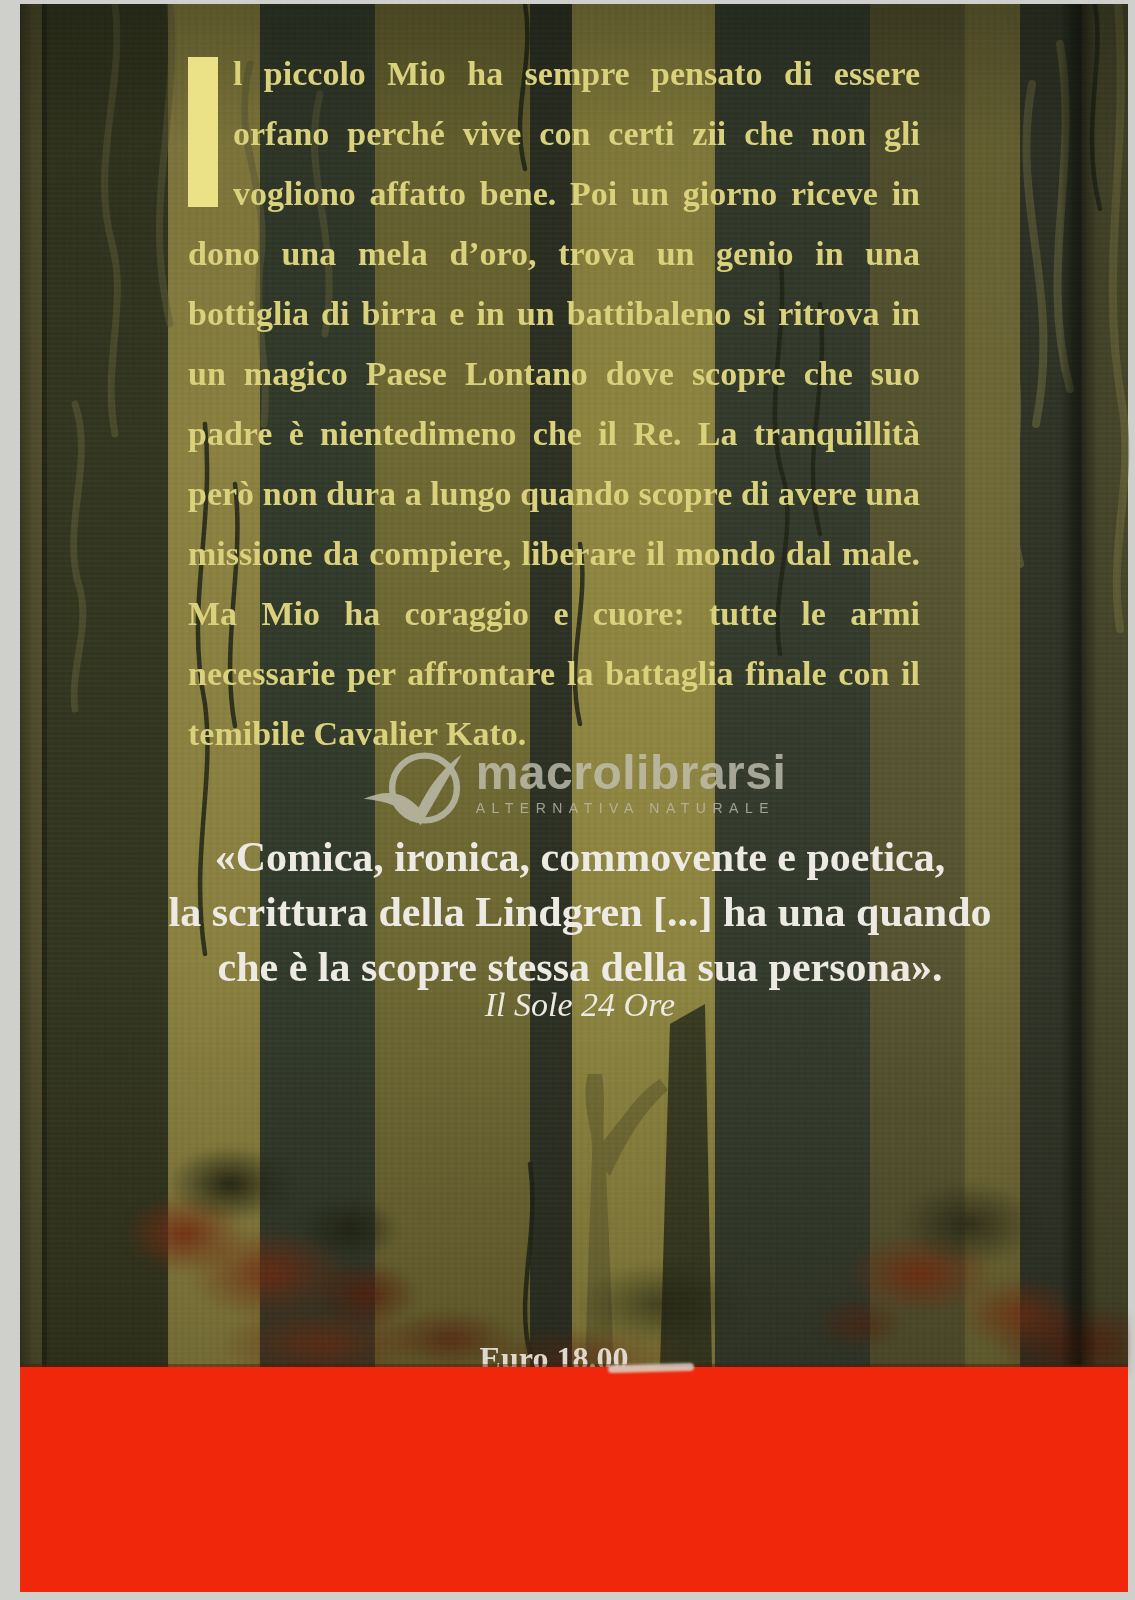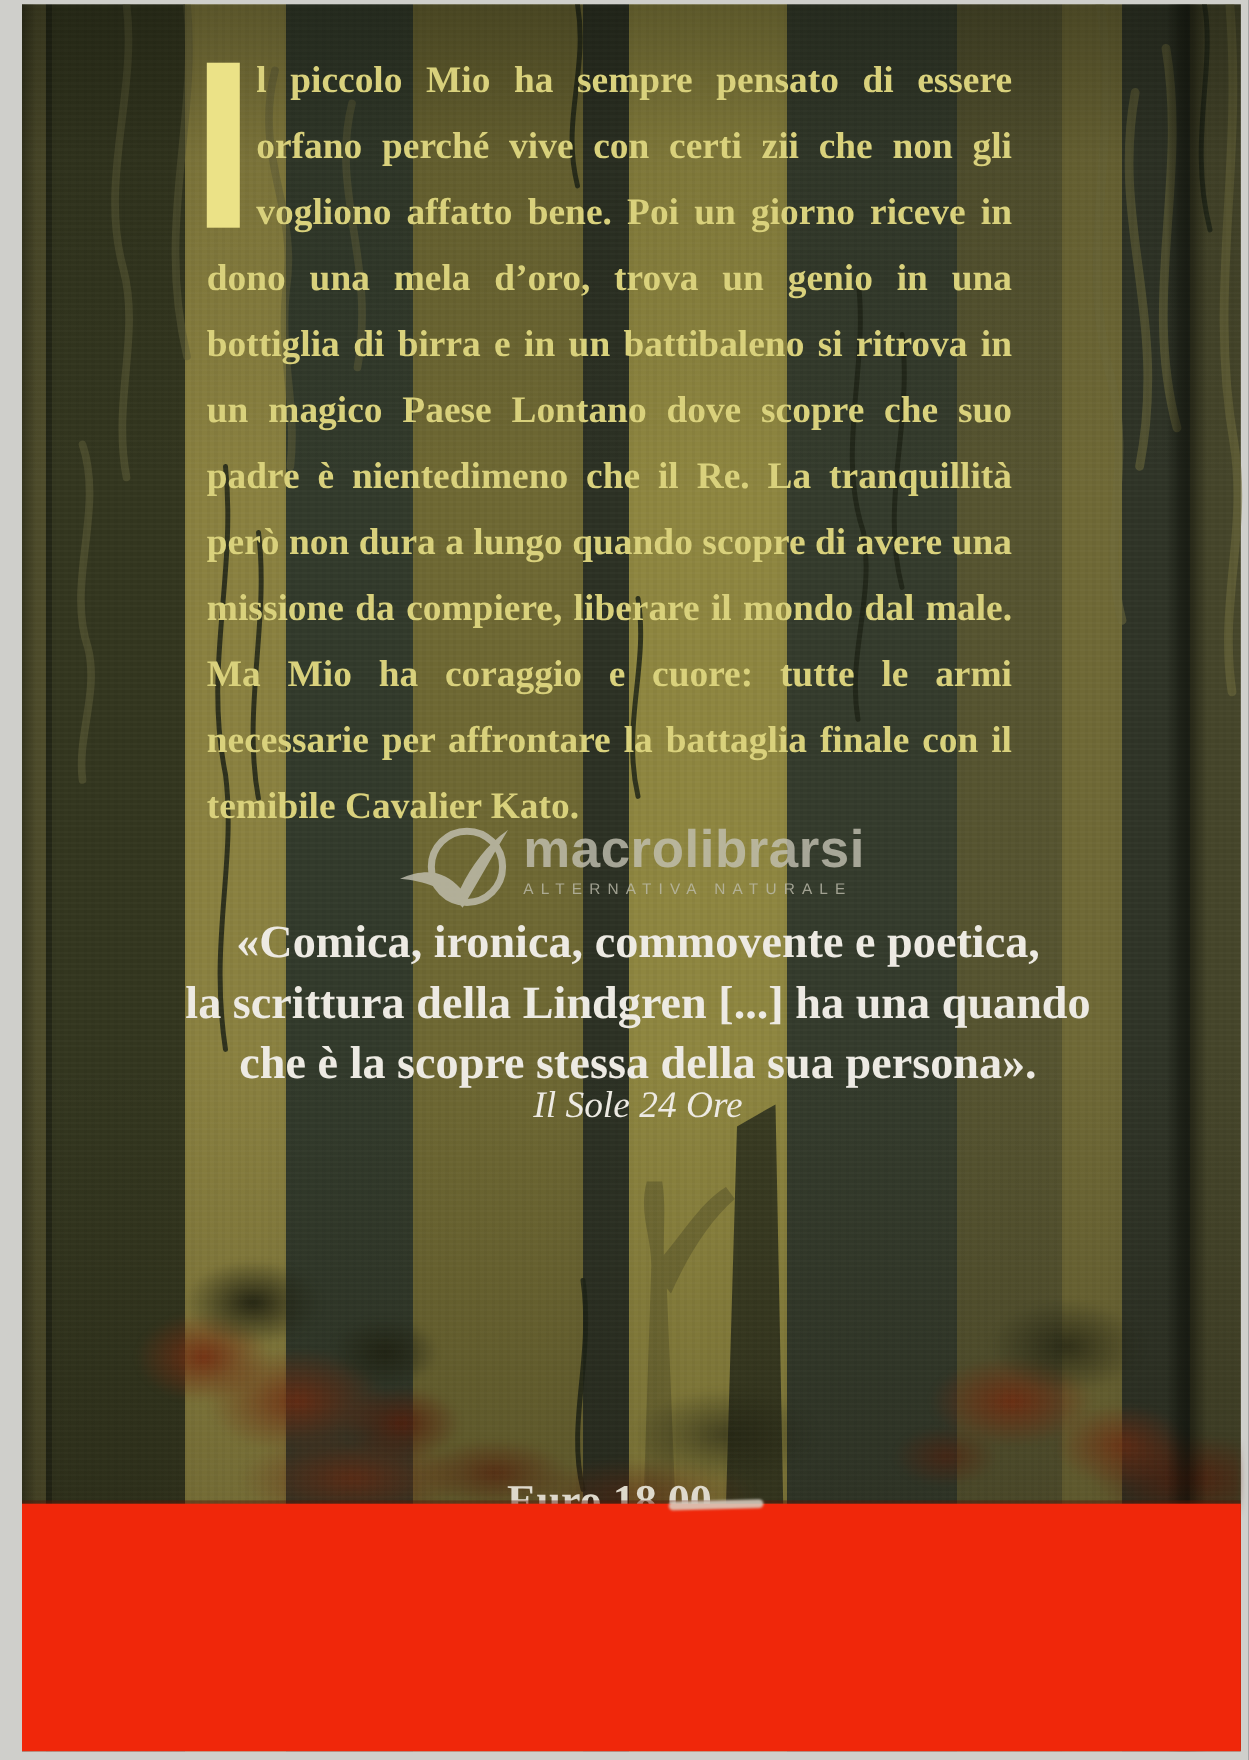--- a/index.html
+++ b/index.html
@@ -82,21 +82,21 @@
     text-align:center; font-size:42px; font-weight:bold;
     color:var(--quote-text,#edeae3); line-height:55px;
   }
   .source{
     position:absolute;z-index:4; left:0; top:982px; width:1120px;
     text-align:center; font-size:34px; font-weight:normal; font-style:italic;
     color:var(--quote-text,#edeae3);
   }
   .price{
     position:absolute;z-index:4; left:0; top:1336px; width:1068px;
-    text-align:center; font-size:40px; font-weight:700; color:#ded9cc;
+    text-align:center; font-size:32px; font-weight:700; color:#ded9cc;
   }
   
   .redband{
     position:absolute;z-index:5; left:0; right:0; top:1363px; bottom:0;
     background:var(--red-band,#f0270a);
     box-shadow:0 -3px 0 rgba(90,20,5,.45);
   }
   .scuff{
     position:absolute;z-index:6; left:588px; top:1360px; width:86px; height:8px;
     background:rgba(216,210,198,.85); border-radius:4px; transform:rotate(-1.5deg);

